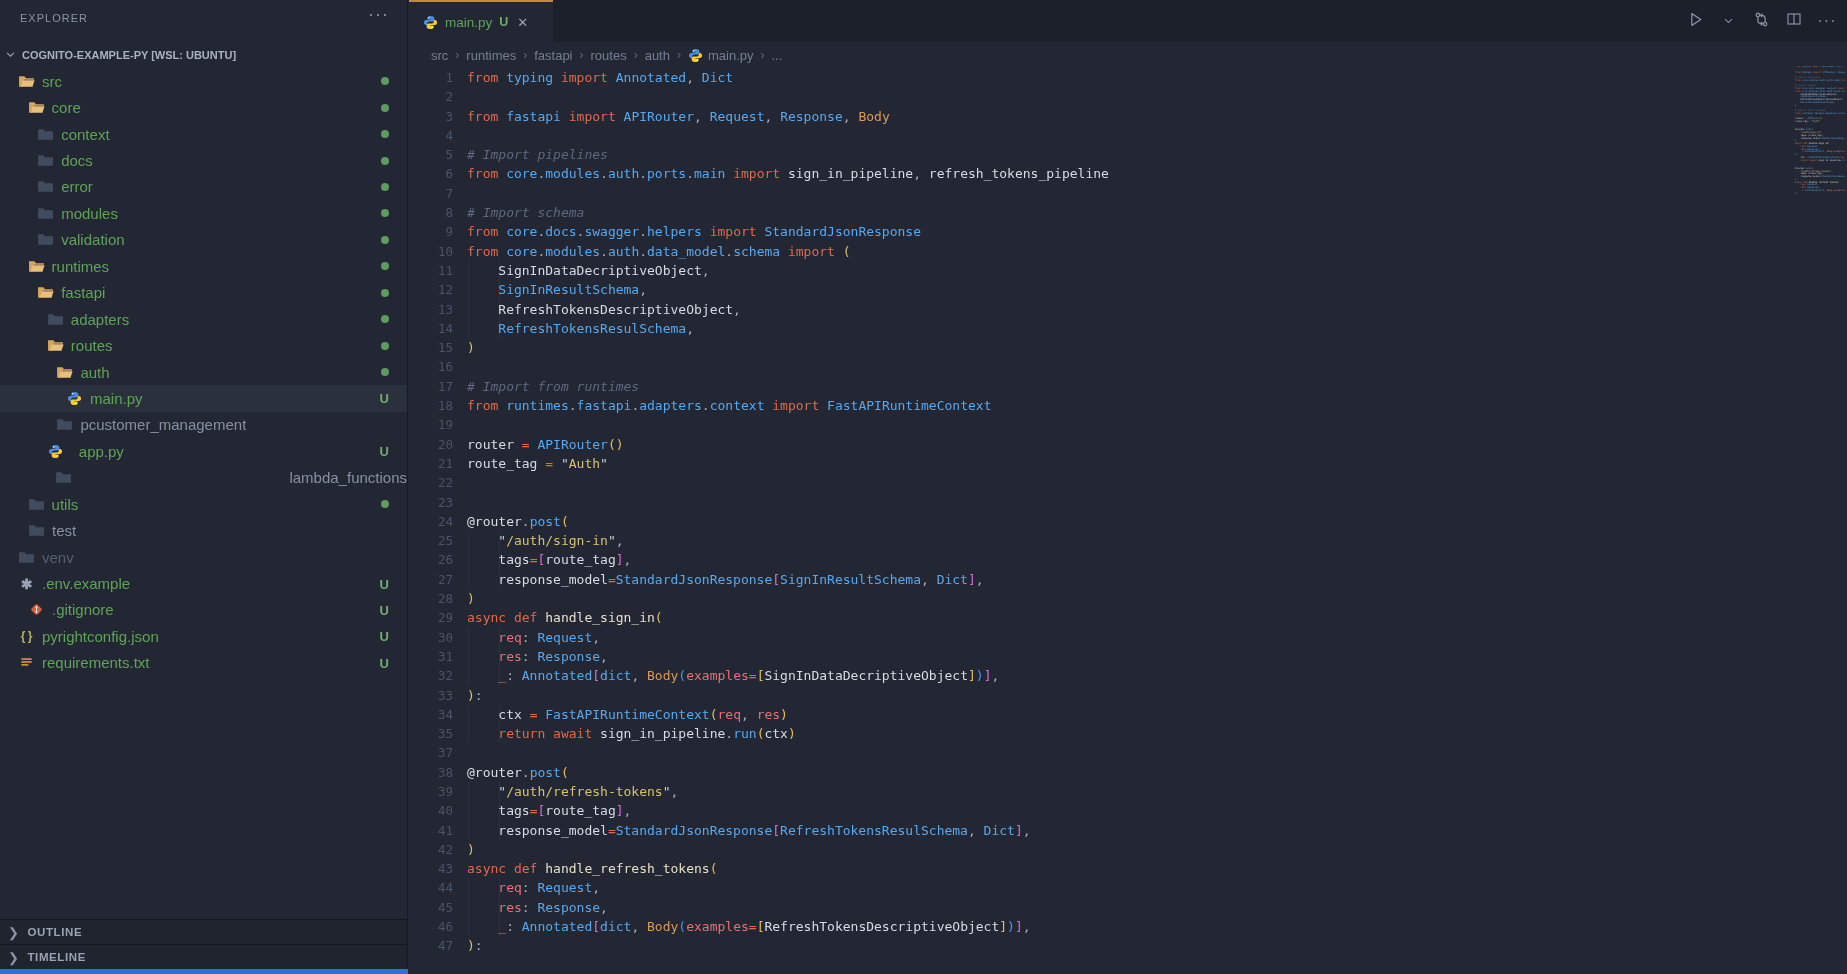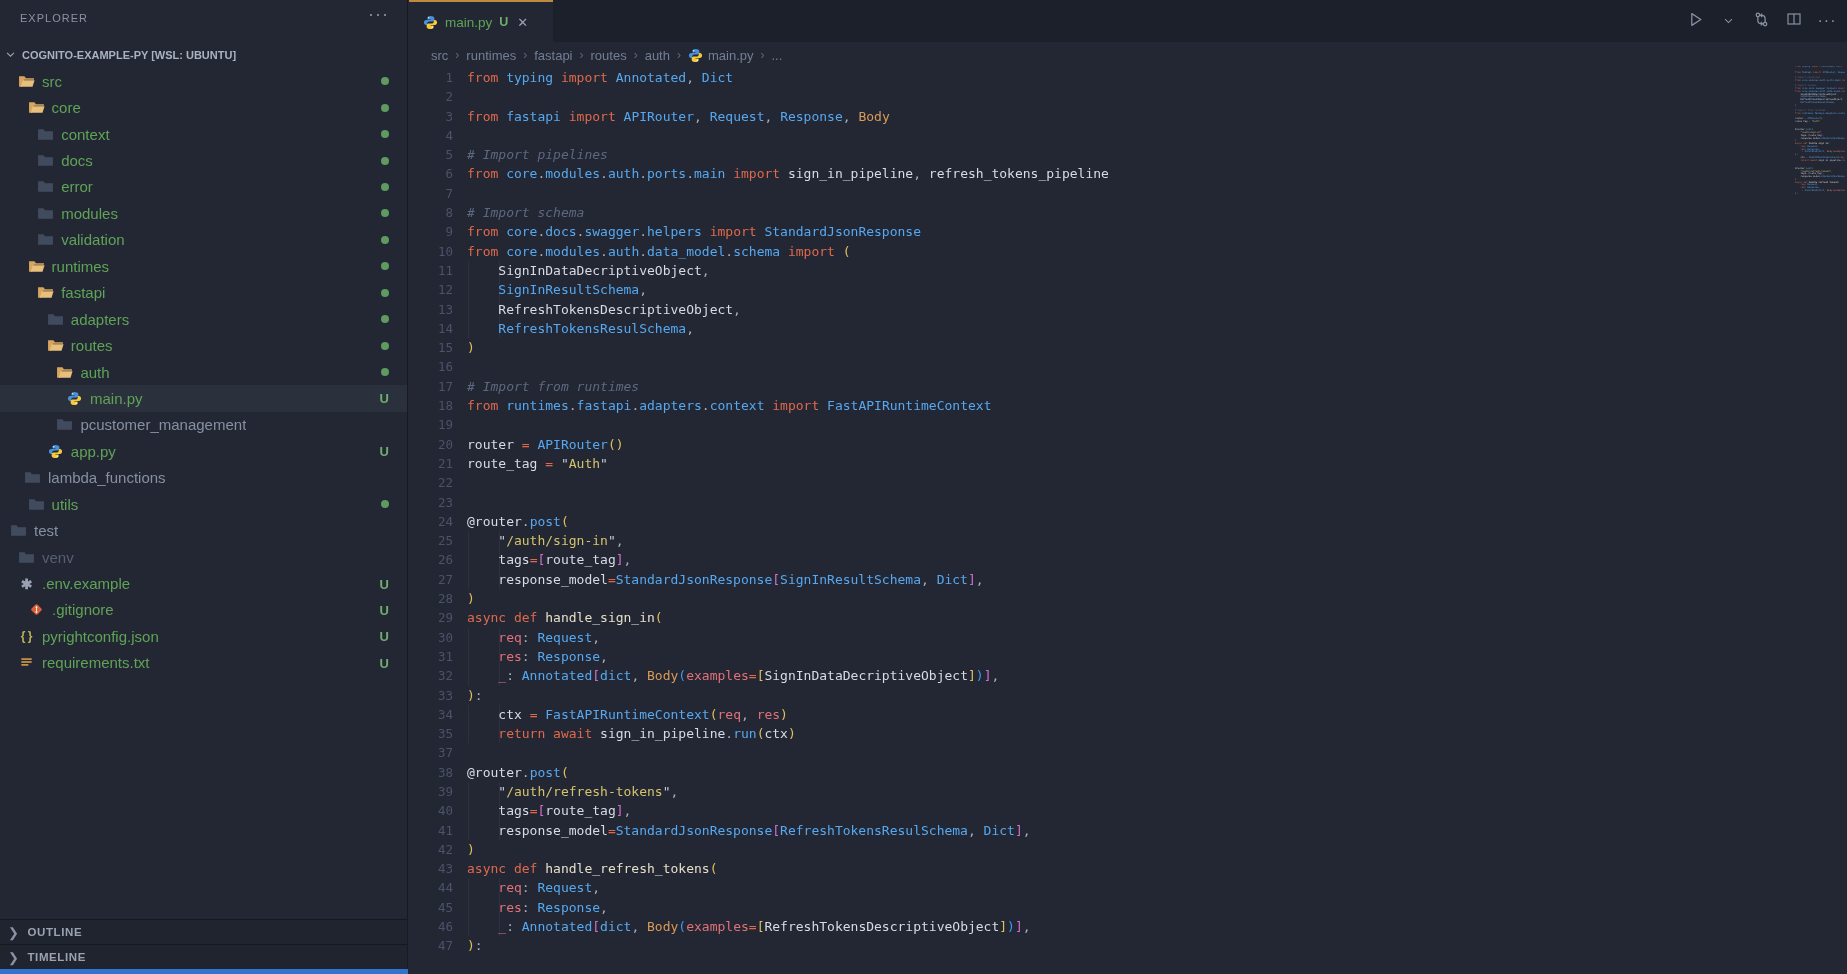--- a/index.html
+++ b/index.html
@@ -207,50 +207,50 @@
         <span class="badge U">U</span>
       </div>
       <div class="row" style="padding-left: 56.4px;">
         <span class="ic">
           <svg width="17" height="17" viewBox="0 0 16 16">
             <path fill="#414b5e" d="M1 3h5l1.5 2H15v8H1z"></path>
           </svg>
         </span>
         <span class="lbl gray">pcustomer_management</span>
       </div>
-      <div class="row" style="padding-left: 46.8px;">
+      <div class="row" style="padding-left: 46.8px; gap: 8px;">
         <span class="ic">
           <svg width="15" height="15" viewBox="0 0 16 16">
             <path fill="#4a90d9" d="M7.9 1C6 1 4.7 1.8 4.7 3.2v1.6h3.4v.6H3.3C1.9 5.4 1 6.4 1 8c0 1.6.9 2.7 2.3 2.7h1.2V9.2c0-1.3 1.1-2.3 2.4-2.3h3.3c1 0 1.9-.9 1.9-2V3.2C12.1 1.9 10.3 1 7.9 1z"></path>
             <circle cx="6" cy="2.9" r=".8" fill="#dfe9f5"></circle>
             <path fill="#f5c93c" d="M8.1 15c1.9 0 3.2-.8 3.2-2.2v-1.6H7.9v-.6h4.8c1.4 0 2.3-1 2.3-2.6 0-1.6-.9-2.7-2.3-2.7h-1.2v1.5c0 1.3-1.1 2.3-2.4 2.3H5.8c-1 0-1.9.9-1.9 2v1.7C3.9 14.1 5.7 15 8.1 15z"></path>
             <circle cx="10" cy="13.1" r=".8" fill="#fdf6dd"></circle>
           </svg>
         </span>
         <span class="lbl green">app.py</span>
         <span class="badge U">U</span>
       </div>
-      <div class="row" style="padding-left: 24px;">
+      <div class="row" style="padding-left: 55px; justify-content: space-between;">
         <span class="ic">
           <svg width="17" height="17" viewBox="0 0 16 16">
             <path fill="#414b5e" d="M1 3h5l1.5 2H15v8H1z"></path>
           </svg>
         </span>
         <span class="lbl gray">lambda_functions</span>
       </div>
       <div class="row" style="padding-left: 27.6px;">
         <span class="ic">
           <svg width="17" height="17" viewBox="0 0 16 16">
             <path fill="#414b5e" d="M1 3h5l1.5 2H15v8H1z"></path>
           </svg>
         </span>
         <span class="lbl green">utils</span>
         <span class="badge dot"></span>
       </div>
-      <div class="row" style="padding-left: 10px;">
+      <div class="row" style="padding-left: 28px;">
         <span class="ic">
           <svg width="17" height="17" viewBox="0 0 16 16">
             <path fill="#414b5e" d="M1 3h5l1.5 2H15v8H1z"></path>
           </svg>
         </span>
         <span class="lbl gray">test</span>
       </div>
       <div class="row" style="padding-left: 18px;">
         <span class="ic">
           <svg width="17" height="17" viewBox="0 0 16 16">

